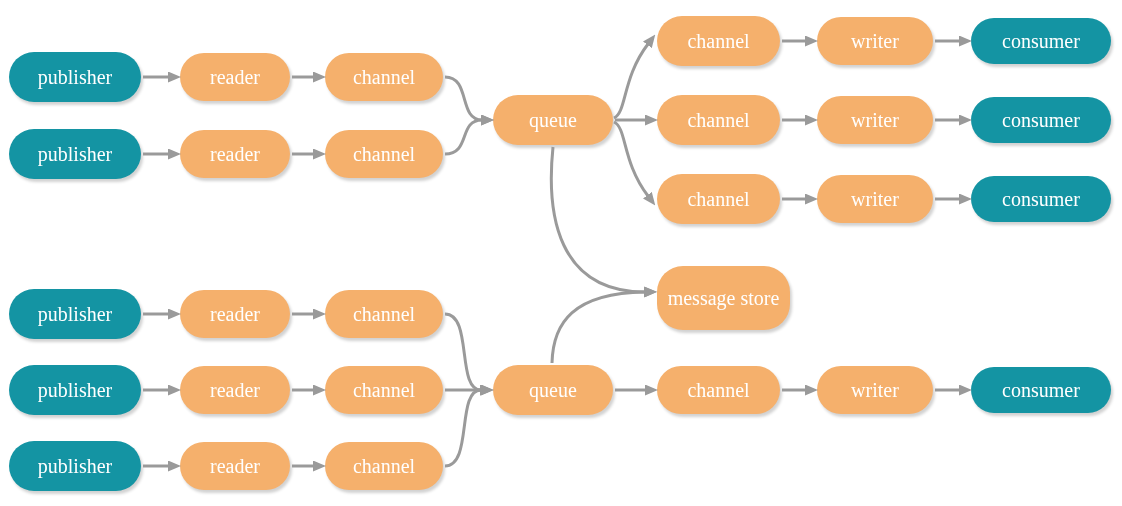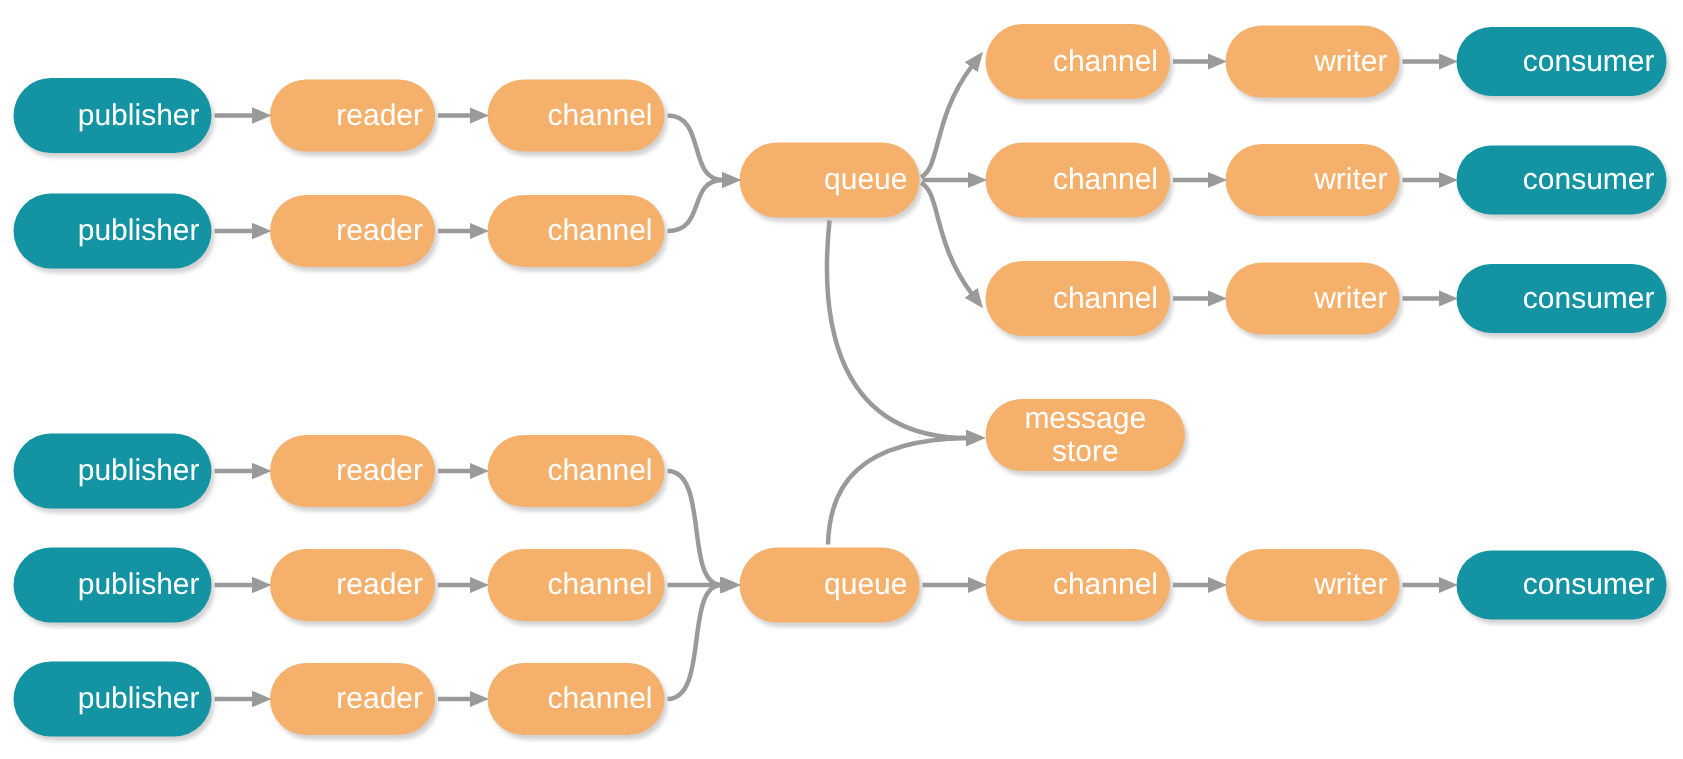--- a/index.html
+++ b/index.html
@@ -9,28 +9,29 @@
     background:#ffffff;
     font-family:"Liberation Sans", sans-serif;
     overflow:hidden;
   }
   .node{
     position:absolute;
     z-index:1;
     border-radius:26px;
     display:flex;
     align-items:center;
-    justify-content:flex-end;
+    justify-content:center;
     color:#ffffff;
     font-size:20px;
     line-height:1.12;
     text-align:center;
     box-shadow:2px 3px 3px rgba(0,0,0,0.18);
     box-sizing:border-box;
     padding:0 8px;
+    font-family:Liberation Serif, serif;
   }
   .edges-layer{
     position:absolute;
     left:0;top:0;
     z-index:3;
     pointer-events:none;
   }
 </style>
 </head>
 <body>
@@ -116,21 +117,21 @@
     </div>
     <div class="node" style="left: 971px; top: 18px; width: 140px; height: 46px; background: rgb(20, 148, 163); color: rgb(255, 255, 255);">
       <span>consumer</span>
     </div>
     <div class="node" style="left: 971px; top: 97px; width: 140px; height: 46px; background: rgb(20, 148, 163); color: rgb(255, 255, 255);">
       <span>consumer</span>
     </div>
     <div class="node" style="left: 971px; top: 176px; width: 140px; height: 46px; background: rgb(20, 148, 163); color: rgb(255, 255, 255);">
       <span>consumer</span>
     </div>
-    <div class="node" style="left: 657px; top: 266px; width: 133px; height: 48px; background: rgb(245, 176, 108); color: rgb(255, 255, 255);">
+    <div class="node" style="left: 657px; top: 266px; width: 133px; height: 64px; background: rgb(245, 176, 108); color: rgb(255, 255, 255);">
       <span>message store</span>
     </div>
     <div class="node" style="left: 9px; top: 289px; width: 132px; height: 50px; background: rgb(20, 148, 163); color: rgb(255, 255, 255);">
       <span>publisher</span>
     </div>
     <div class="node" style="left: 9px; top: 365px; width: 132px; height: 50px; background: rgb(20, 148, 163); color: rgb(255, 255, 255);">
       <span>publisher</span>
     </div>
     <div class="node" style="left: 9px; top: 441px; width: 132px; height: 50px; background: rgb(20, 148, 163); color: rgb(255, 255, 255);">
       <span>publisher</span>

